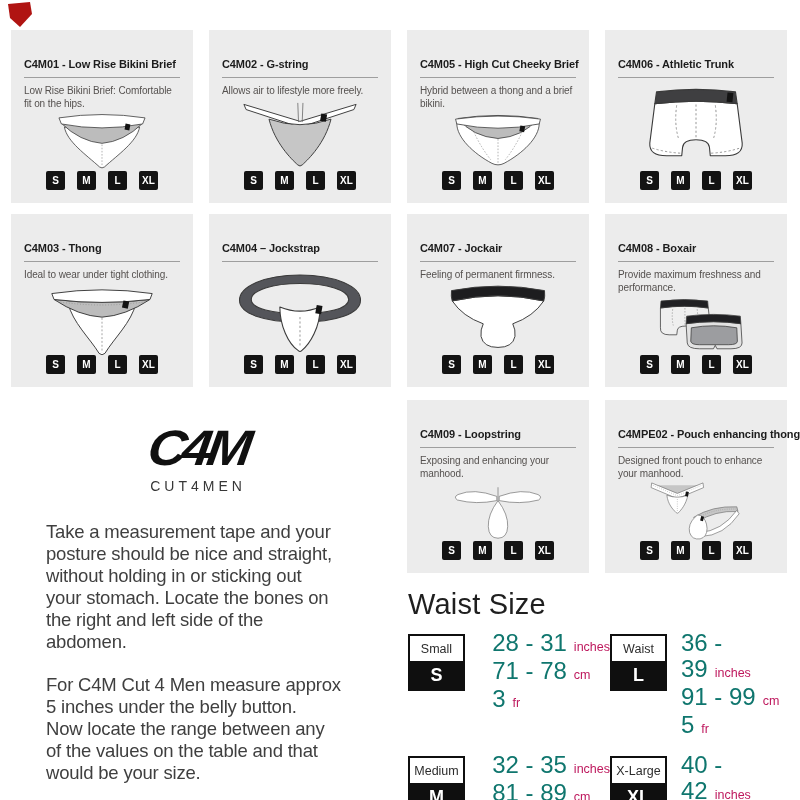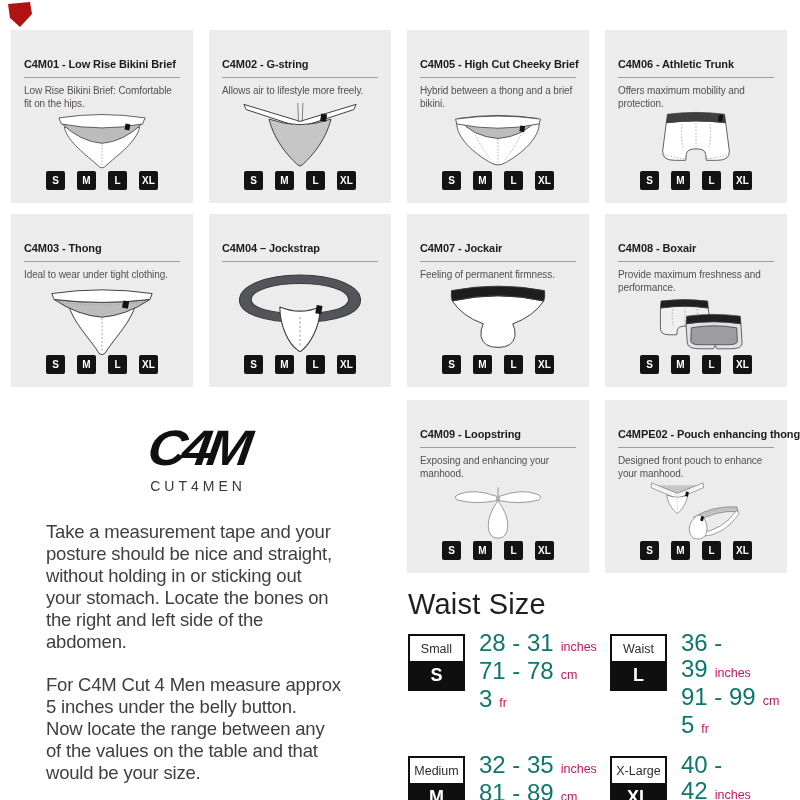--- a/index.html
+++ b/index.html
@@ -31,21 +31,21 @@
   #logo-sub { font-size:14px; letter-spacing:4px; color:#373737; margin-top:3px; }
 
   #instructions { position:absolute; left:46px; top:521px; width:392px;
                   font-size:18.5px; line-height:22px; color:#3f3f3f; letter-spacing:-0.2px; }
   #instructions p { white-space:pre-line; }
   #instructions p + p { margin-top:21px; }
 
   #waist { position:absolute; left:408px; top:588px; width:386px; }
   #waist-heading { font-size:29px; font-weight:500; color:#1f1f1f; letter-spacing:0.2px; }
   #waist-grid { margin-top:13px; display:grid; grid-template-columns:202px auto; row-gap:15px; }
-  .size-entry { display:flex; gap:14px; align-items:flex-start; }
+  .size-entry { display:flex; gap:14px; align-items:flex-start;justify-content:space-between; }
   .size-tag { width:57px; height:57px; border:2px solid #0f0f0f; background:#fff; flex:none; }
   .size-tag-name { height:25px; display:flex; align-items:center; justify-content:center;
                    font-size:12.5px; color:#2c2c2c; }
   .size-tag-letter { height:28px; background:#0f0f0f; color:#fff; font-weight:bold; font-size:18px;
                      display:flex; align-items:center; justify-content:center; }
   .size-vals { line-height:23px; margin-top:-3px; }
   .num { font-size:24px; color:#0f766e; }
   .unit { font-size:12.5px; color:#be185d; margin-left:7px; }
 </style>
 </head>
@@ -115,21 +115,20 @@
       <span class="badge">S</span>
       <span class="badge">M</span>
       <span class="badge">L</span>
       <span class="badge">XL</span>
     </div>
   </div>
 
   <div class="card" style="left:605px;top:30px">
     <div class="card-title">C4M06 - Athletic Trunk</div>
     <div class="divider"></div>
-    <div class="card-desc">Offers maximum mobility and protection.</div>
     <div class="illus">
       <svg viewBox="0 0 160 100">
         <path class="g-outline" d="M31,21 Q80,15 129,21 L135,68 Q136,83 115,83 L97,83 L96,73 Q95,64 80,64 Q65,64 64,73 L63,83 L45,83 Q24,83 25,68 Z" fill="#fff"></path>
         <path class="g-outline" d="M33,7 Q80,1 127,7 L129,21 Q80,15 31,21 Z" fill="#3f3f41"></path>
         <path class="g-dash" d="M57,23 Q54,45 59,62 M103,23 Q106,45 101,62 M80,22 L80,64 M28,74 Q44,79 62,80 M98,80 Q116,79 132,74"></path>
         <rect x="117" y="8" width="7" height="11" fill="#131313" transform="rotate(6 120 13)"></rect>
       </svg>
     </div>
     <div class="sizes">
       <span class="badge">S</span>

